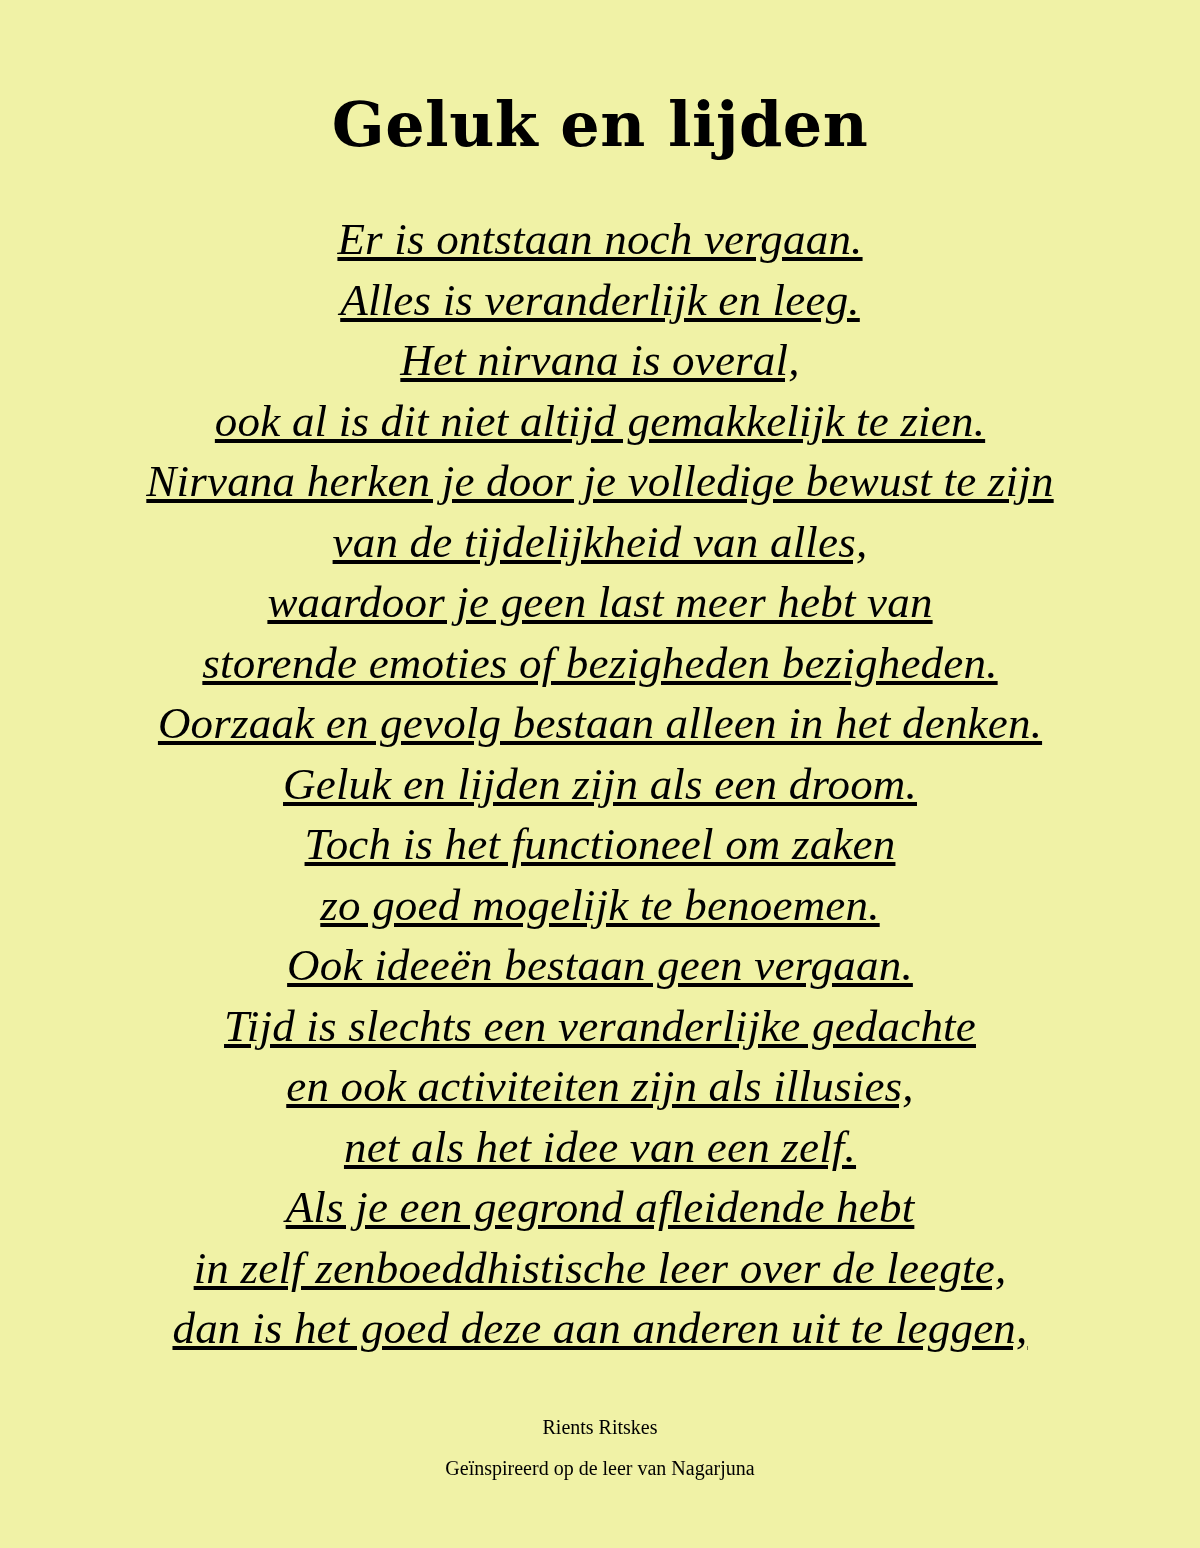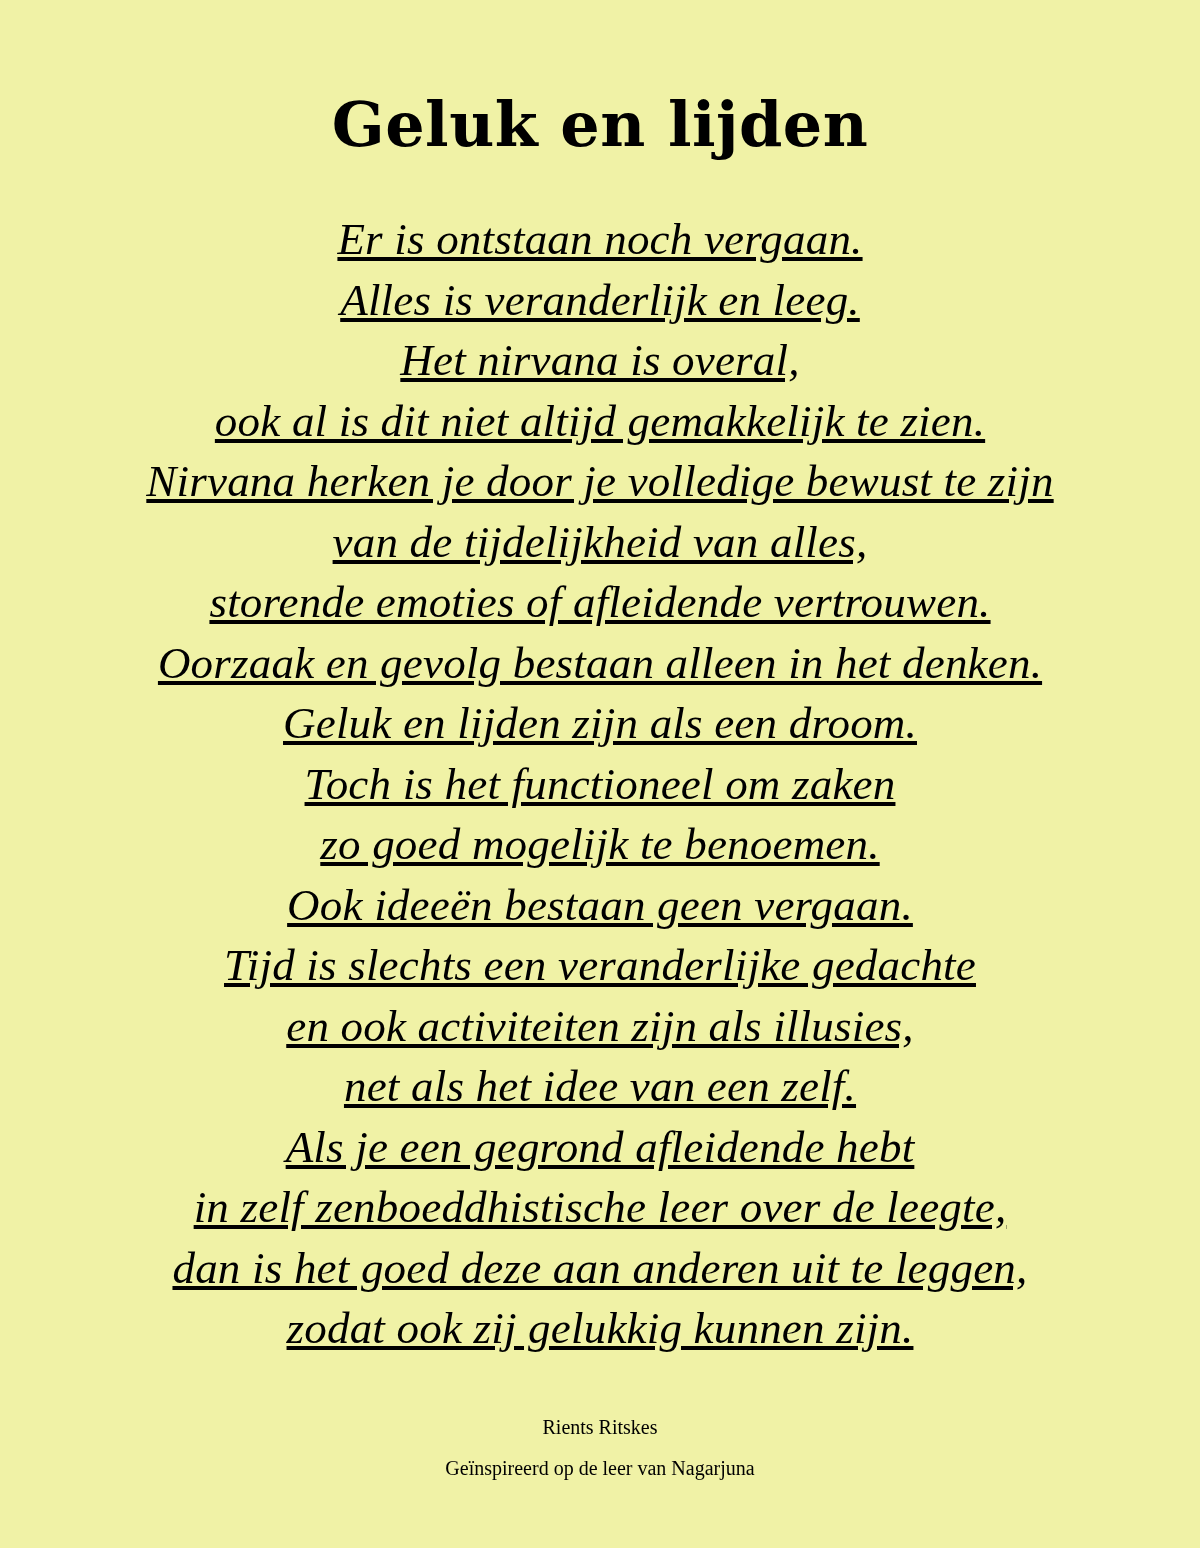--- a/index.html
+++ b/index.html
@@ -63,33 +63,33 @@
 
   <h1 class="poem-title">Geluk en lijden</h1>
 
   <div class="poem-body">
     <span class="poem-line">Er is ontstaan noch vergaan.</span>
     <span class="poem-line">Alles is veranderlijk en leeg.</span>
     <span class="poem-line">Het nirvana is overal,</span>
     <span class="poem-line">ook al is dit niet altijd gemakkelijk te zien.</span>
     <span class="poem-line">Nirvana herken je door je volledige bewust te zijn</span>
     <span class="poem-line">van de tijdelijkheid van alles,</span>
-    <span class="poem-line">storende emoties of afleidende vertrouwen.</span>
+    <span class="poem-line">waardoor je geen last meer hebt van</span>
+    <span class="poem-line">storende emoties of bezigheden bezigheden.</span>
     <span class="poem-line">Oorzaak en gevolg bestaan alleen in het denken.</span>
     <span class="poem-line">Geluk en lijden zijn als een droom.</span>
     <span class="poem-line">Toch is het functioneel om zaken</span>
     <span class="poem-line">zo goed mogelijk te benoemen.</span>
     <span class="poem-line">Ook ideeën bestaan geen vergaan.</span>
     <span class="poem-line">Tijd is slechts een veranderlijke gedachte</span>
     <span class="poem-line">en ook activiteiten zijn als illusies,</span>
     <span class="poem-line">net als het idee van een zelf.</span>
     <span class="poem-line">Als je een gegrond afleidende hebt</span>
     <span class="poem-line">in zelf zenboeddhistische leer over de leegte,</span>
     <span class="poem-line">dan is het goed deze aan anderen uit te leggen,</span>
-    <span class="poem-line">zodat ook zij gelukkig kunnen zijn.</span>
   </div>
 
   <div class="attribution">
     <span class="attribution-line">Rients Ritskes</span>
     <span class="attribution-line">Geïnspireerd op de leer van Nagarjuna</span>
   </div>
 
 </div>
 
 </body></html>

